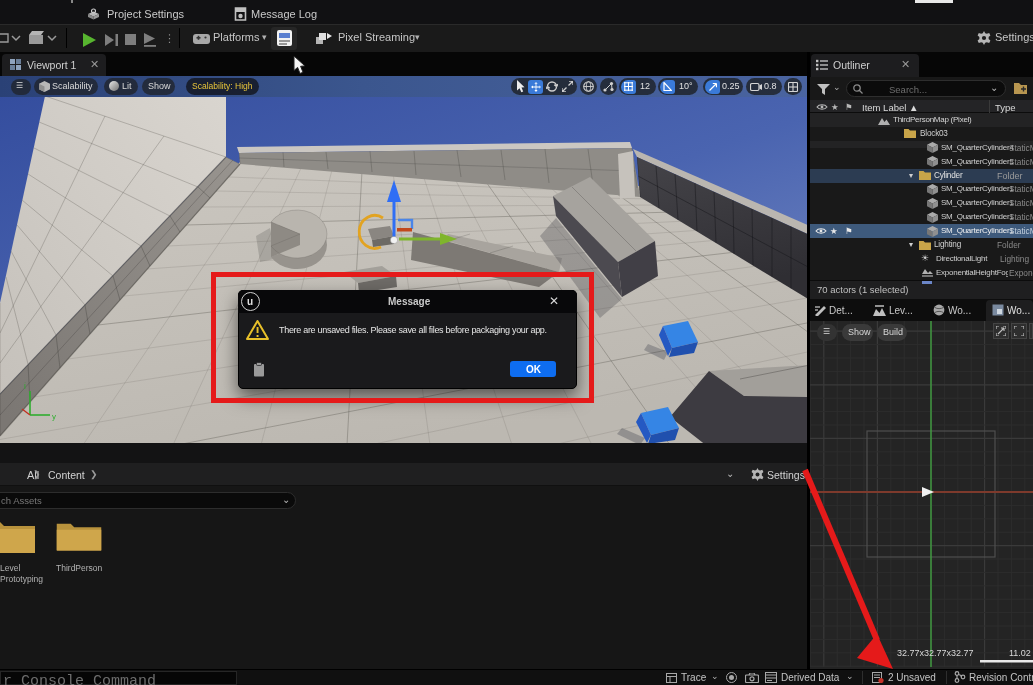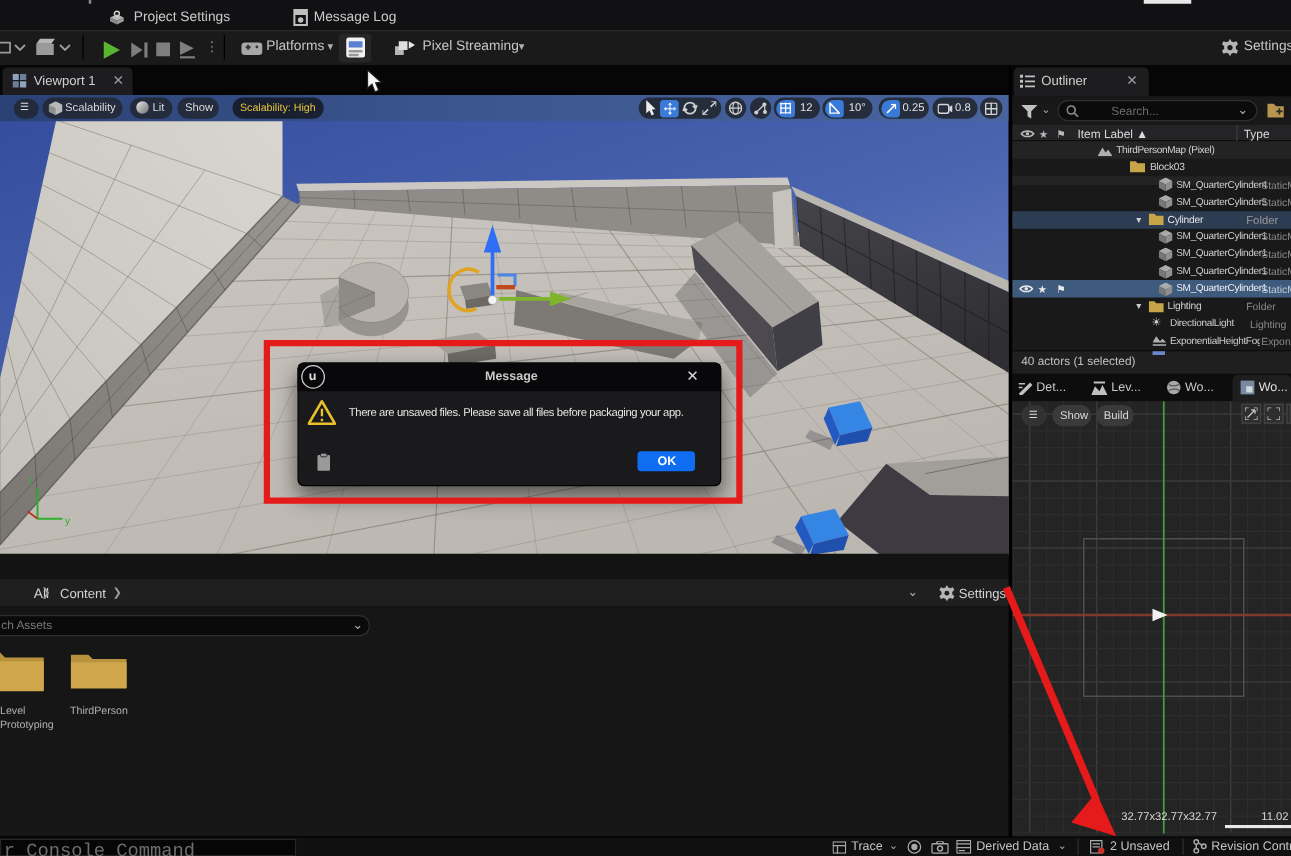--- a/index.html
+++ b/index.html
@@ -465,21 +465,21 @@
       <path d="M1 4 C3 1 9 1 11 4 C9 7 3 7 1 4 Z" fill="none" stroke="#b8b8b8" stroke-width="1.1"></path>
       <circle cx="6" cy="4" r="1.4" fill="#b8b8b8"></circle>
     </svg>
 <div class="abs txt" style="left:831px;top:102px;font-size:8.5px;color:#b8b8b8;">★</div>
 <div class="abs txt" style="left:845px;top:102px;font-size:8.5px;color:#b8b8b8;">⚑</div>
 <div class="abs txt" style="left:862px;top:102px;font-size:9.5px;color:#dadada;">Item Label ▲</div>
 <div class="abs" style="left:989px;top:100px;width:1px;height:13px;background:#3a3a3a;"></div>
 <div class="abs txt" style="left:995px;top:102px;font-size:9.5px;color:#dadada;">Type</div>
 <div class="abs" style="left:810px;top:113px;width:223px;height:167px;background:#191919;"></div>
 <div class="abs" style="left:810px;top:280px;width:223px;height:19px;background:#1f1f20;border-top:1px solid #0c0c0c;"></div>
-<div class="abs txt" style="left:817px;top:284px;font-size:9.5px;color:#c0c0c0;">40 actors (1 selected)</div>
+<div class="abs txt" style="left:817px;top:284px;font-size:9.5px;color:#c0c0c0;">70 actors (1 selected)</div>
 <div class="abs" style="left:810px;top:299px;width:223px;height:22px;background:#0d0d0d;"></div>
 <div class="abs" style="left:986px;top:300px;width:47px;height:21px;background:#1e1e1f;border-radius:4px 4px 0 0;"></div>
 <svg class="abs" style="left:814px;top:304px" width="12" height="12" viewBox="0 0 12 12">
       <path d="M1 11 L8 4 L10 6 L3 13 Z M8 4 L10 2 L12 4 L10 6" fill="#c0c0c0"></path>
       <line x1="1" y1="3" x2="6" y2="3" stroke="#c0c0c0" stroke-width="1.3"></line>
       <line x1="1" y1="6" x2="4" y2="6" stroke="#c0c0c0" stroke-width="1.3"></line>
     </svg>
 <div class="abs txt" style="left:829px;top:305px;font-size:10px;color:#c8c8c8;">Det...</div>
 <svg class="abs" style="left:873px;top:304px" width="13" height="12" viewBox="0 0 13 12">
       <path d="M0 12 L3 5 L6.5 9 L9 4 L13 12 Z" fill="#c0c0c0"></path>

